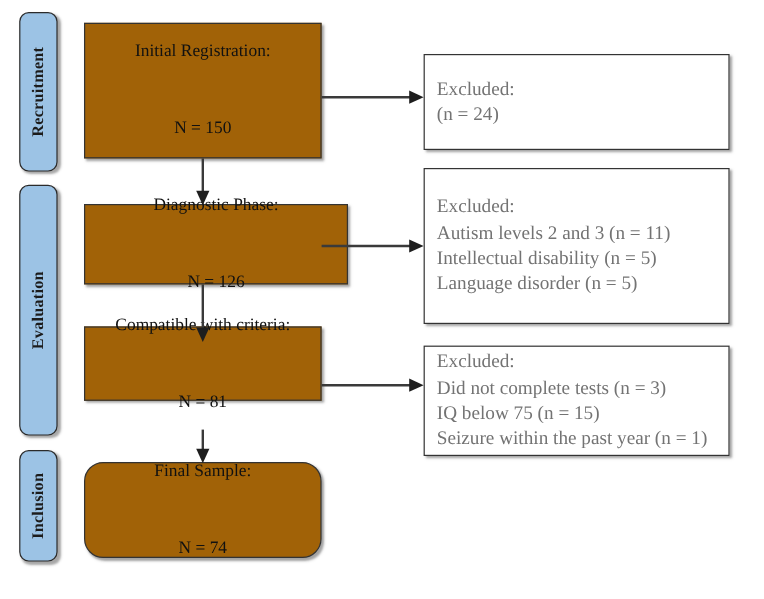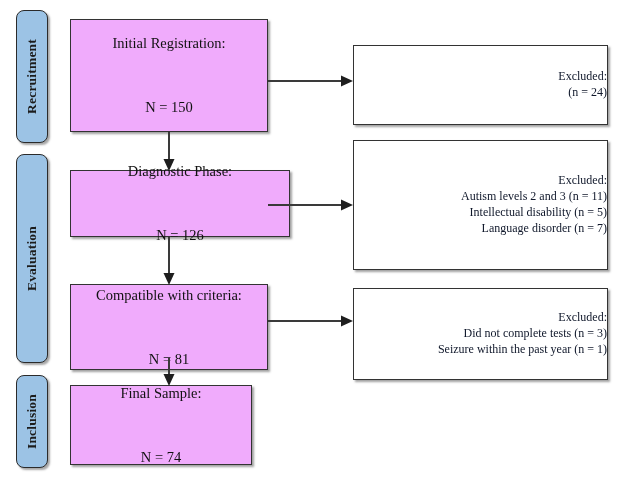--- a/index.html
+++ b/index.html
@@ -38,21 +38,21 @@
     font-size: 13.5px;
     letter-spacing: 0.2px;
     color: #1c1c1c;
     white-space: nowrap;
   }
 
   
   .flow-box {
     position: absolute;
     box-sizing: border-box;
-    background: #f0abfc;
+    background: #a16207;
     border: 1.6px solid #333333;
     box-shadow: 2px 2px 2px rgba(70,70,70,0.5);
     display: flex;
     flex-direction: column;
     align-items: center;
     justify-content: center;
     gap: 45px;
   }
   .flow-box .box-line {
     font-size: 14.5px;
@@ -68,24 +68,24 @@
     box-sizing: border-box;
     background: #ffffff;
     border: 1.6px solid #333333;
     box-shadow: 2px 2px 2px rgba(70,70,70,0.5);
     display: flex;
     flex-direction: column;
     justify-content: center;
     padding: 4px 0 4px 10px;
   }
   .excl-box .excl-line {
-    font-size: 12px;
+    font-size: 16px;
     line-height: 1.33;
-    color: #0f172a;
-    text-align: right;
+    color: #737373;
+    text-align: left;
     white-space: nowrap;
   }
 
   
   .connector {
     position: absolute;
     pointer-events: none;
   }
   .connector line {
     stroke: #3a3a3a;
@@ -115,45 +115,46 @@
   <div class="flow-box" style="left:70px; top:19px; width:198px; height:113px;">
     <div class="box-line">Initial Registration:</div>
     <div class="box-line">N = 150</div>
   </div>
 
   <div class="flow-box" style="left:70px; top:170px; width:220px; height:67px;">
     <div class="box-line">Diagnostic Phase:</div>
     <div class="box-line">N = 126</div>
   </div>
 
-  <div class="flow-box" style="left:70px; top:284px; width:198px; height:86px;">
+  <div class="flow-box" style="left:70px; top:272px; width:198px; height:62px;">
     <div class="box-line">Compatible with criteria:</div>
     <div class="box-line">N = 81</div>
   </div>
 
-  <div class="flow-box" style="left:70px; top:385px; width:182px; height:80px;">
+  <div class="flow-box" style="left:70px; top:385px; width:198px; height:80px;border-radius:16px;">
     <div class="box-line">Final Sample:</div>
     <div class="box-line">N = 74</div>
   </div>
 
   <div class="excl-box" style="left:353px; top:45px; width:255px; height:80px;">
     <div class="excl-line">Excluded:</div>
     <div class="excl-line">(n = 24)</div>
   </div>
 
   <div class="excl-box" style="left:353px; top:140px; width:255px; height:130px;">
     <div class="excl-line">Excluded:</div>
     <div class="excl-line">Autism levels 2 and 3 (n = 11)</div>
     <div class="excl-line">Intellectual disability (n = 5)</div>
-    <div class="excl-line">Language disorder (n = 7)</div>
+    <div class="excl-line">Language disorder (n = 5)</div>
   </div>
 
   <div class="excl-box" style="left:353px; top:288px; width:255px; height:92px;">
     <div class="excl-line">Excluded:</div>
     <div class="excl-line">Did not complete tests (n = 3)</div>
+    <div class="excl-line">IQ below 75 (n = 15)</div>
     <div class="excl-line">Seizure within the past year (n = 1)</div>
   </div>
 
   <svg class="connector" style="left:0; top:0;" width="637" height="499">
 
     <g>
       <line x1="169" y1="132" x2="169" y2="162"></line>
       <polygon points="169,171 163.5,159 174.5,159"></polygon>
     </g>
 

